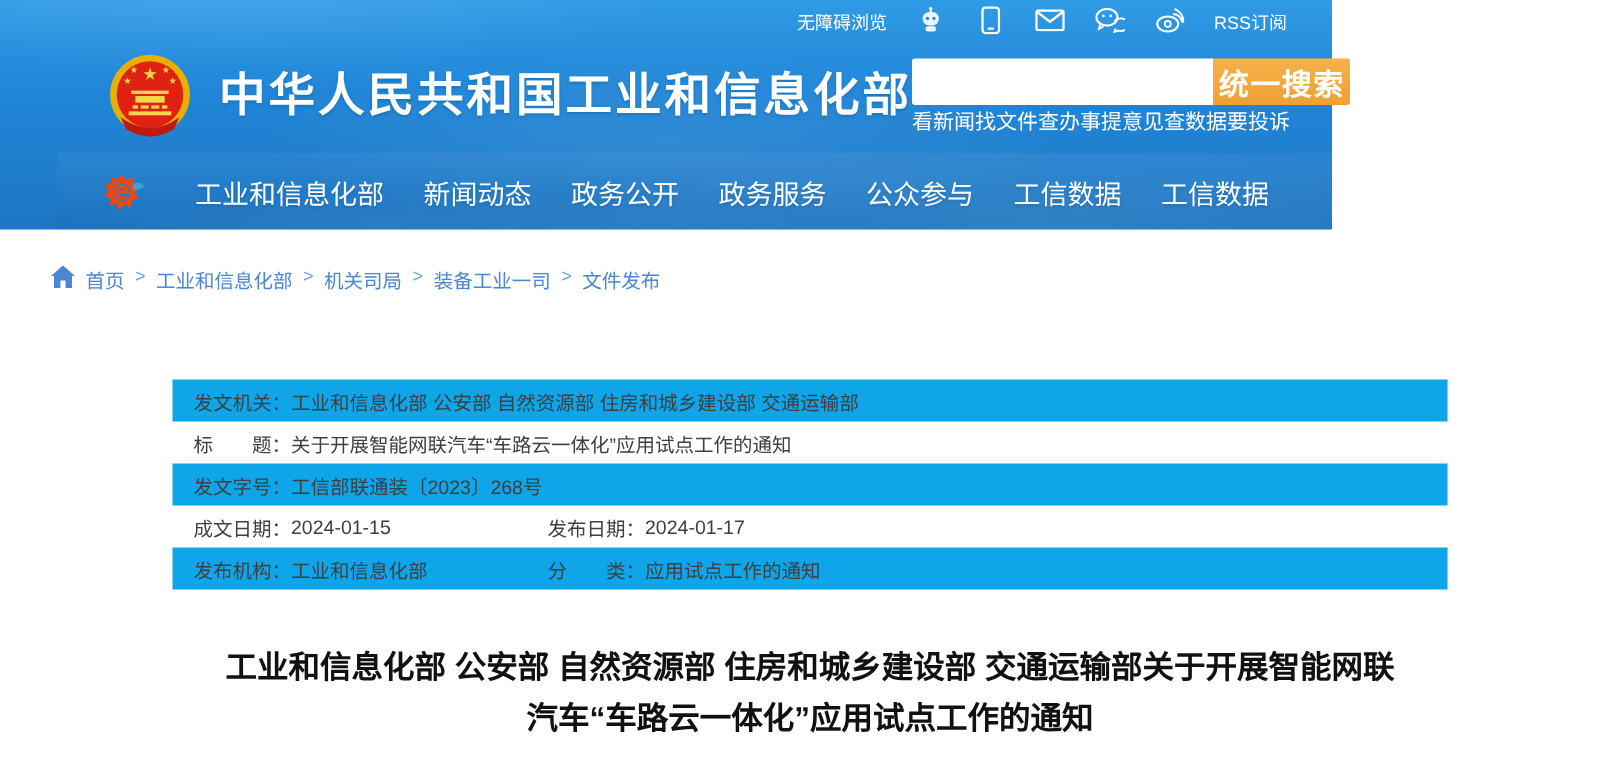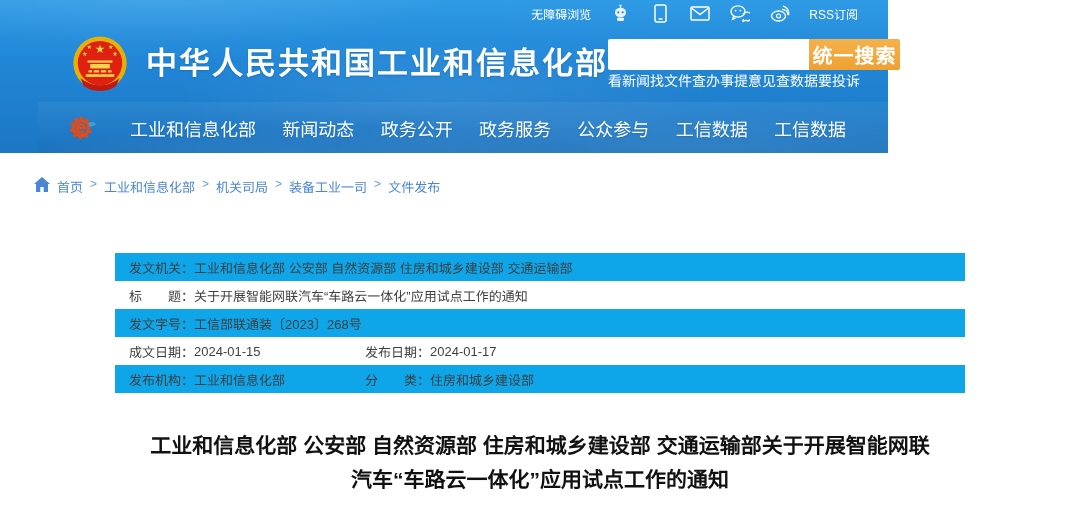--- a/index.html
+++ b/index.html
@@ -247,21 +247,21 @@
           <span class="val">2024-01-17</span>
       </span>
     </div>
     <div class="doc-row gray">
       <span class="doc-cell c1">
         <span class="lbl">发布机构：</span>
           <span class="val">工业和信息化部</span>
       </span>
       <span class="doc-cell">
         <span class="lbl">分　　类：</span>
-          <span class="val">住房和城乡建设部</span>
+          <span class="val">应用试点工作的通知</span>
       </span>
     </div>
   </div>
 
   <h1 class="article-title">
     <span>工业和信息化部 公安部 自然资源部 住房和城乡建设部 交通运输部关于开展智能网联</span><br>
     <span>汽车“车路云一体化”应用试点工作的通知</span>
   </h1>
 
 </div>

